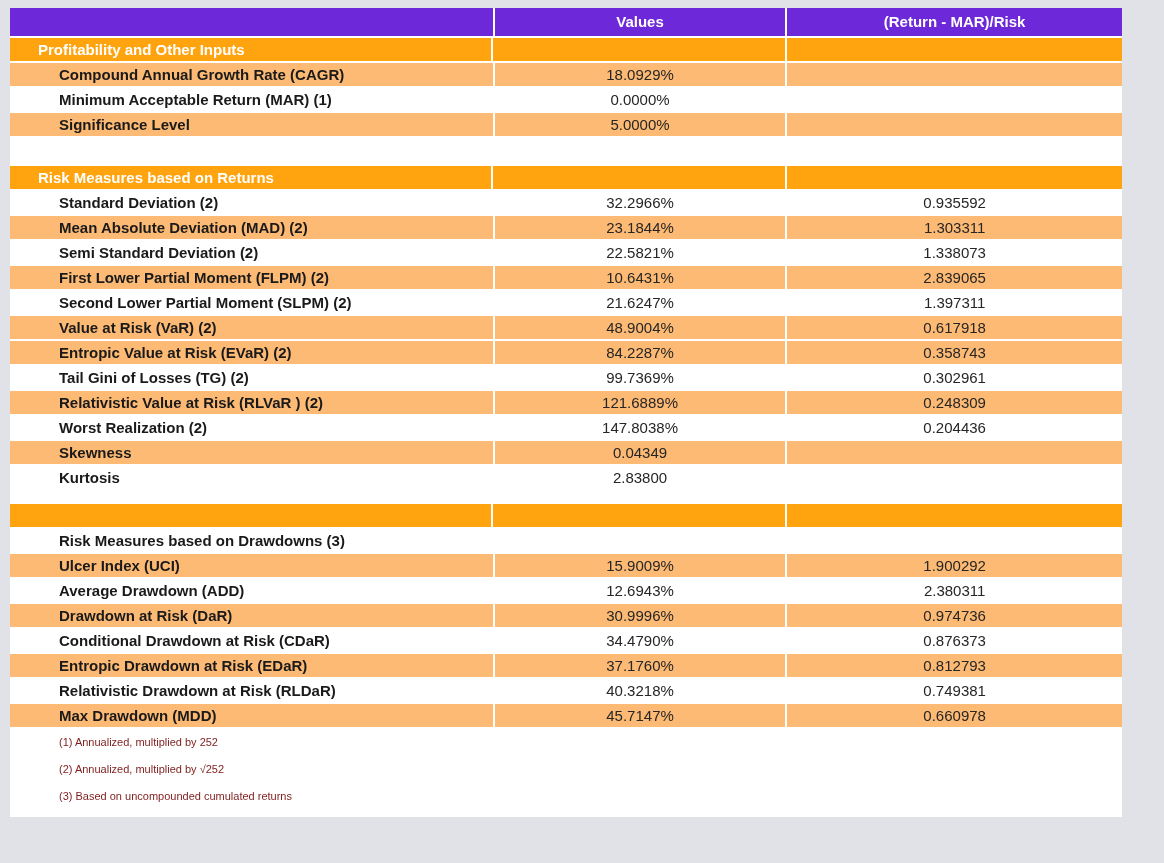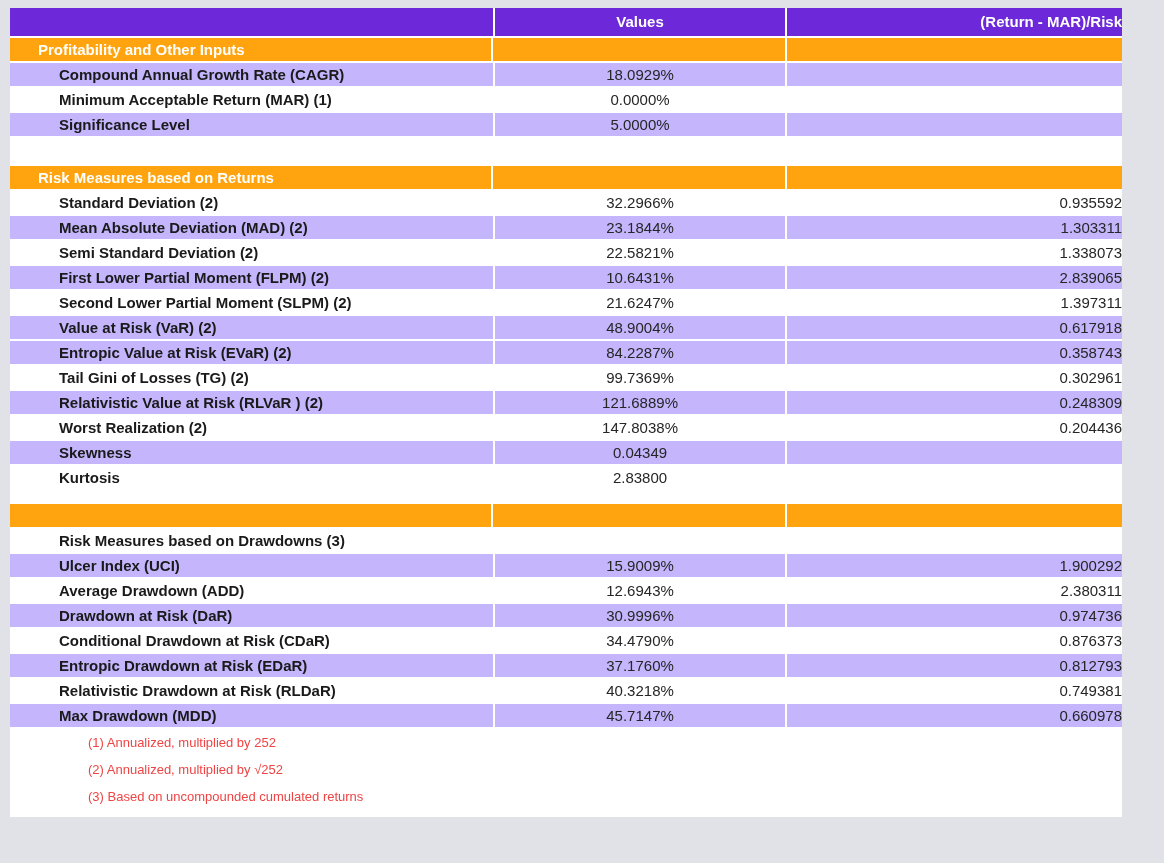--- a/index.html
+++ b/index.html
@@ -13,31 +13,31 @@
   .report-table {
     position: absolute; left: 10px; top: 8px;
     width: 1112px;
     background: #FFFFFF;
     padding-bottom: 7px;
   }
   .row { display: flex; gap: 2px; margin-bottom: 2px; }
   .cell { height: 23px; line-height: 23px; font-size: 15px; overflow: hidden; white-space: nowrap; }
   .label-cell { width: 500px; padding-left: 49px; font-weight: bold; color: #1A1A1A; }
   .value-cell { width: 302px; text-align: center; color: #262626; }
-  .risk-cell  { width: 348px; text-align: right; color: #262626; }
+  .risk-cell  { width: 348px; text-align: center; color: #262626; }
 
   .header-row .cell { height: 28px; line-height: 28px; background: #6d28d9; color: #FFFFFF; font-weight: bold; }
   .orange-row .cell { background: #FFA40E; color: #FFFFFF; font-weight: bold; padding-left: 28px; }
   .plain-title-row .cell { background: #FFFFFF; }
-  .stripe-gray .cell { background: #c4b5fd; }
+  .stripe-gray .cell { background: #fdba74; }
   .stripe-white .cell { background: #FFFFFF; }
 
   .spacer { background: #FFFFFF; margin-bottom: 2px; }
 
-  .footnote-row { height: 27px; line-height: 27px; padding-left: 78px; font-size: 13px; color: #ef4444; background: #FFFFFF; }
+  .footnote-row { height: 27px; line-height: 27px; padding-left: 49px; font-size: 11px; color: #7f1d1d; background: #FFFFFF; }
 </style>
 </head>
 <body>
 
 <div class="page">
   <div class="report-table">
     <div class="row header-row">
       <div class="cell label-cell"></div>
       <div class="cell value-cell">Values</div>
       <div class="cell risk-cell">(Return - MAR)/Risk</div>

